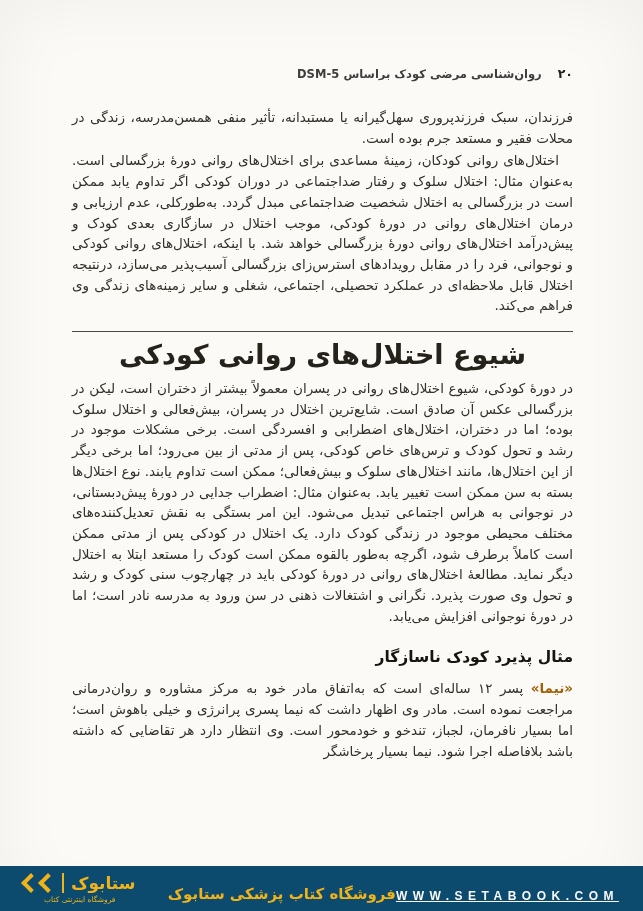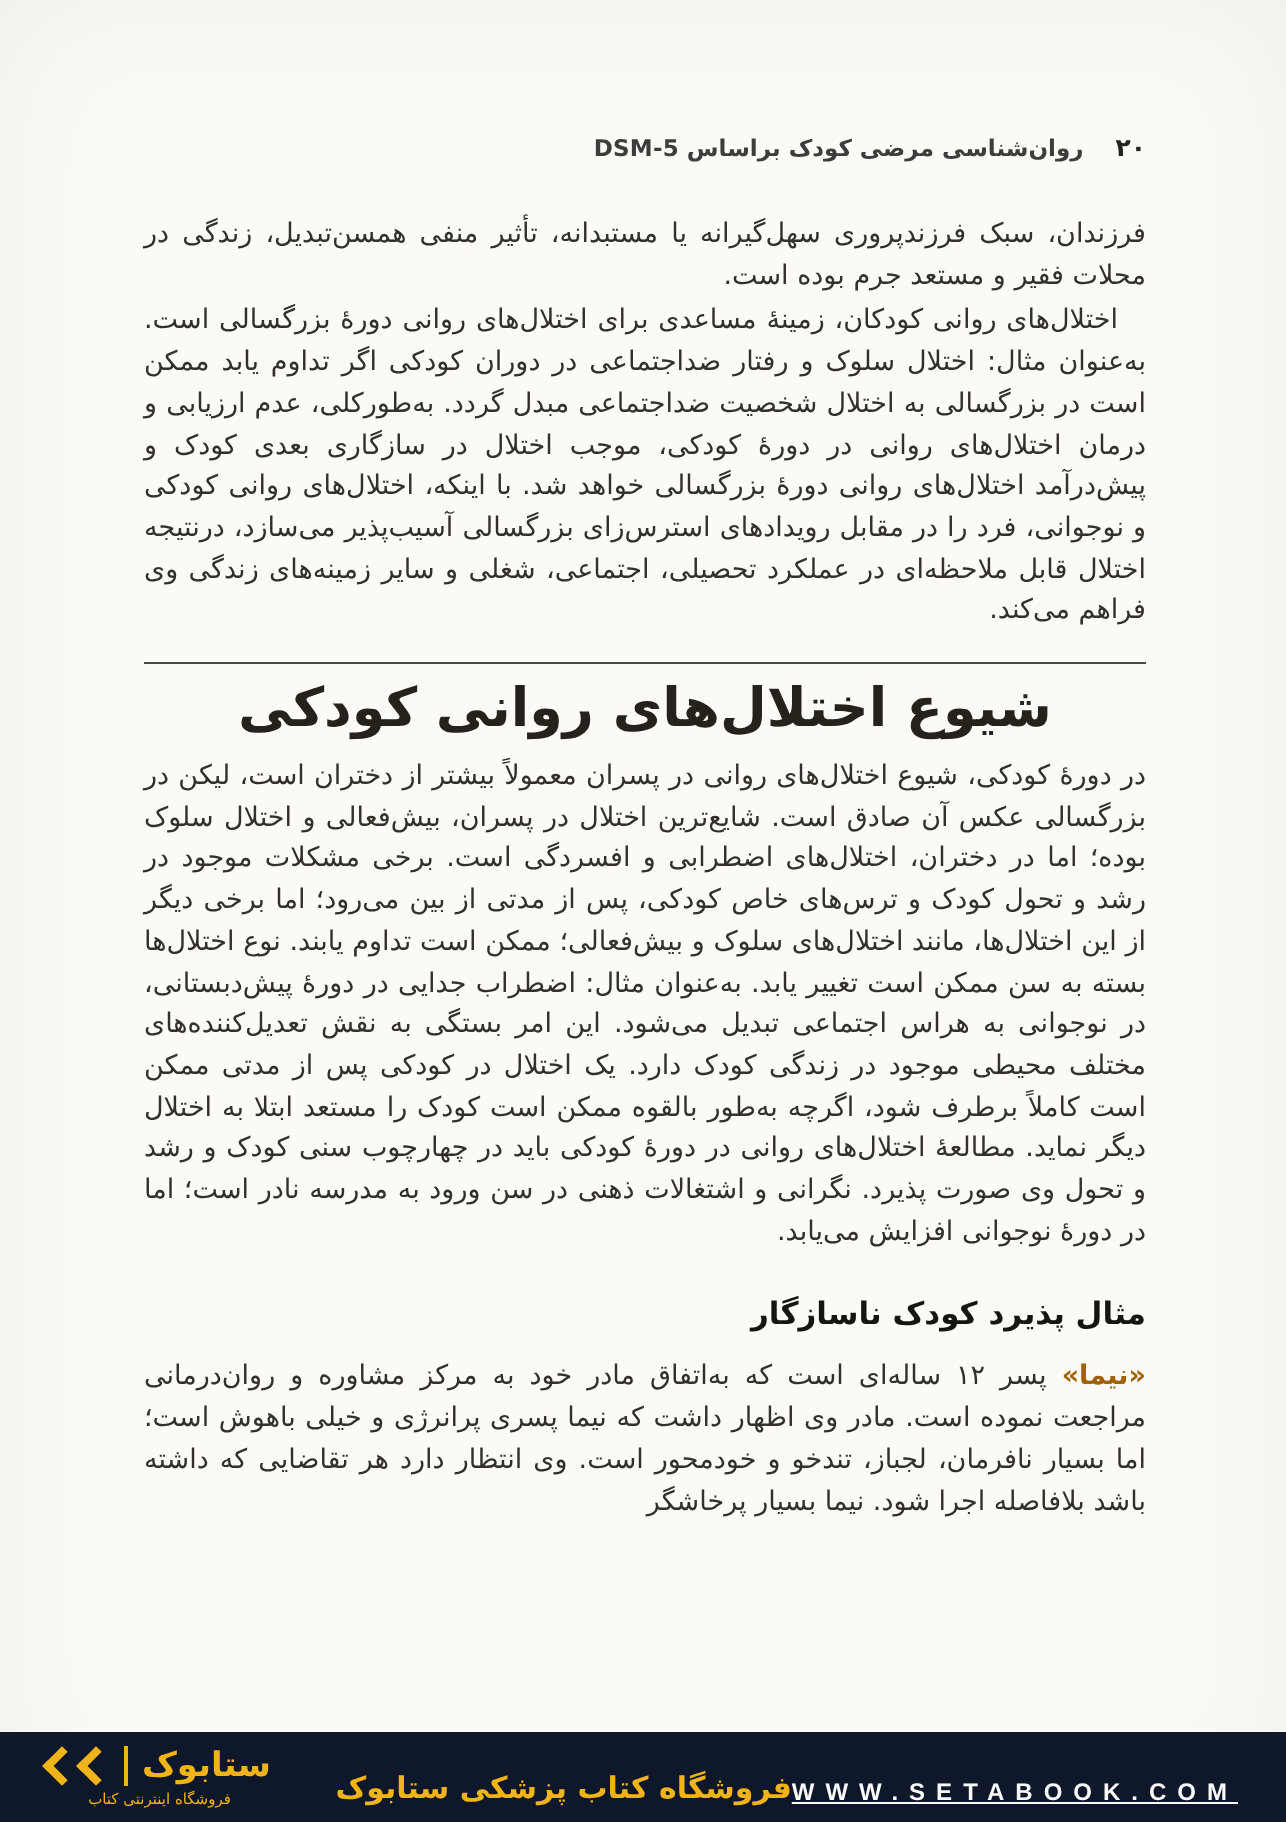--- a/index.html
+++ b/index.html
@@ -62,21 +62,21 @@
     font-size: 15.5px;
     font-weight: bold;
     color: #17150f;
     text-align: right;
   }
   
   .footer-bar {
     position: absolute;
     left: 0; right: 0; bottom: 0;
     height: 45px;
-    background: #0f172a;
+    background: #0c4a6e;
     direction: ltr;
     display: flex;
     align-items: center;
     padding: 0 24px;
     box-sizing: border-box;
   }
   .logo {
     display: flex;
     flex-direction: column;
     align-items: center;
@@ -126,21 +126,21 @@
 <body>
 
 <div class="page">
   <div class="content">
 
     <div class="running-head">
       <span class="pagenum">۲۰</span>
       <span class="rtitle">روان‌شناسی مرضی کودک براساس DSM-5</span>
     </div>
 
-    <p class="para">فرزندان، سبک فرزندپروری سهل‌گیرانه یا مستبدانه، تأثیر منفی همسن‌تبدیل، زندگی در محلات فقیر و مستعد جرم بوده است.</p>
+    <p class="para">فرزندان، سبک فرزندپروری سهل‌گیرانه یا مستبدانه، تأثیر منفی همسن‌مدرسه، زندگی در محلات فقیر و مستعد جرم بوده است.</p>
 
     <p class="para indent">اختلال‌های روانی کودکان، زمینهٔ مساعدی برای اختلال‌های روانی دورهٔ بزرگسالی است. به‌عنوان مثال: اختلال سلوک و رفتار ضداجتماعی در دوران کودکی اگر تداوم یابد ممکن است در بزرگسالی به اختلال شخصیت ضداجتماعی مبدل گردد. به‌طورکلی، عدم ارزیابی و درمان اختلال‌های روانی در دورهٔ کودکی، موجب اختلال در سازگاری بعدی کودک و پیش‌درآمد اختلال‌های روانی دورهٔ بزرگسالی خواهد شد. با اینکه، اختلال‌های روانی کودکی و نوجوانی، فرد را در مقابل رویدادهای استرس‌زای بزرگسالی آسیب‌پذیر می‌سازد، درنتیجه اختلال قابل ملاحظه‌ای در عملکرد تحصیلی، اجتماعی، شغلی و سایر زمینه‌های زندگی وی فراهم می‌کند.</p>
 
     <div class="section-head">
       <h1>شیوع اختلال‌های روانی کودکی</h1>
     </div>
 
     <p class="para">در دورهٔ کودکی، شیوع اختلال‌های روانی در پسران معمولاً بیشتر از دختران است، لیکن در بزرگسالی عکس آن صادق است. شایع‌ترین اختلال در پسران، بیش‌فعالی و اختلال سلوک بوده؛ اما در دختران، اختلال‌های اضطرابی و افسردگی است. برخی مشکلات موجود در رشد و تحول کودک و ترس‌های خاص کودکی، پس از مدتی از بین می‌رود؛ اما برخی دیگر از این اختلال‌ها، مانند اختلال‌های سلوک و بیش‌فعالی؛ ممکن است تداوم یابند. نوع اختلال‌ها بسته به سن ممکن است تغییر یابد. به‌عنوان مثال: اضطراب جدایی در دورهٔ پیش‌دبستانی، در نوجوانی به هراس اجتماعی تبدیل می‌شود. این امر بستگی به نقش تعدیل‌کننده‌های مختلف محیطی موجود در زندگی کودک دارد. یک اختلال در کودکی پس از مدتی ممکن است کاملاً برطرف شود، اگرچه به‌طور بالقوه ممکن است کودک را مستعد ابتلا به اختلال دیگر نماید. مطالعهٔ اختلال‌های روانی در دورهٔ کودکی باید در چهارچوب سنی کودک و رشد و تحول وی صورت پذیرد. نگرانی و اشتغالات ذهنی در سن ورود به مدرسه نادر است؛ اما در دورهٔ نوجوانی افزایش می‌یابد.</p>
 
 

